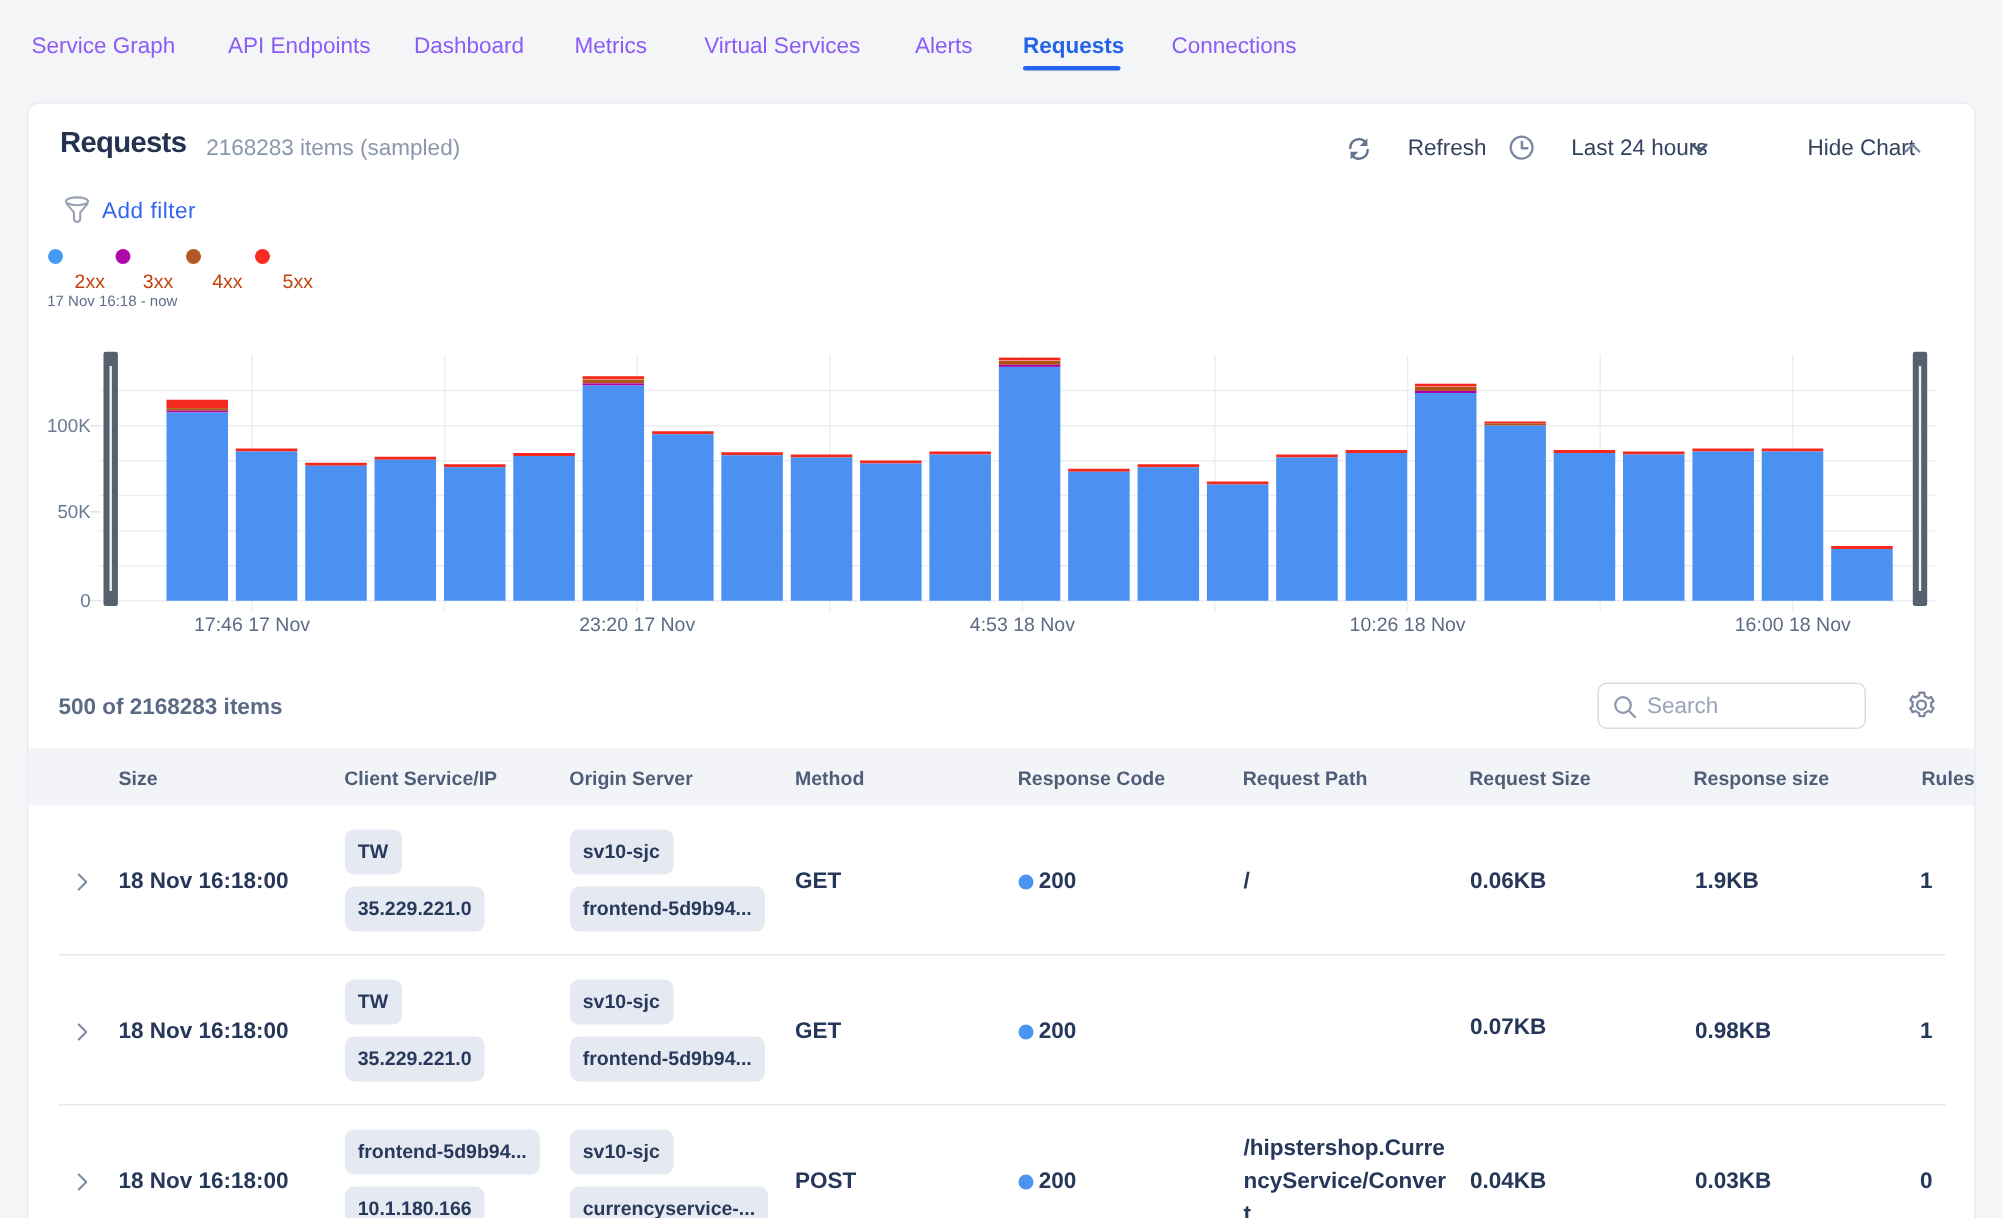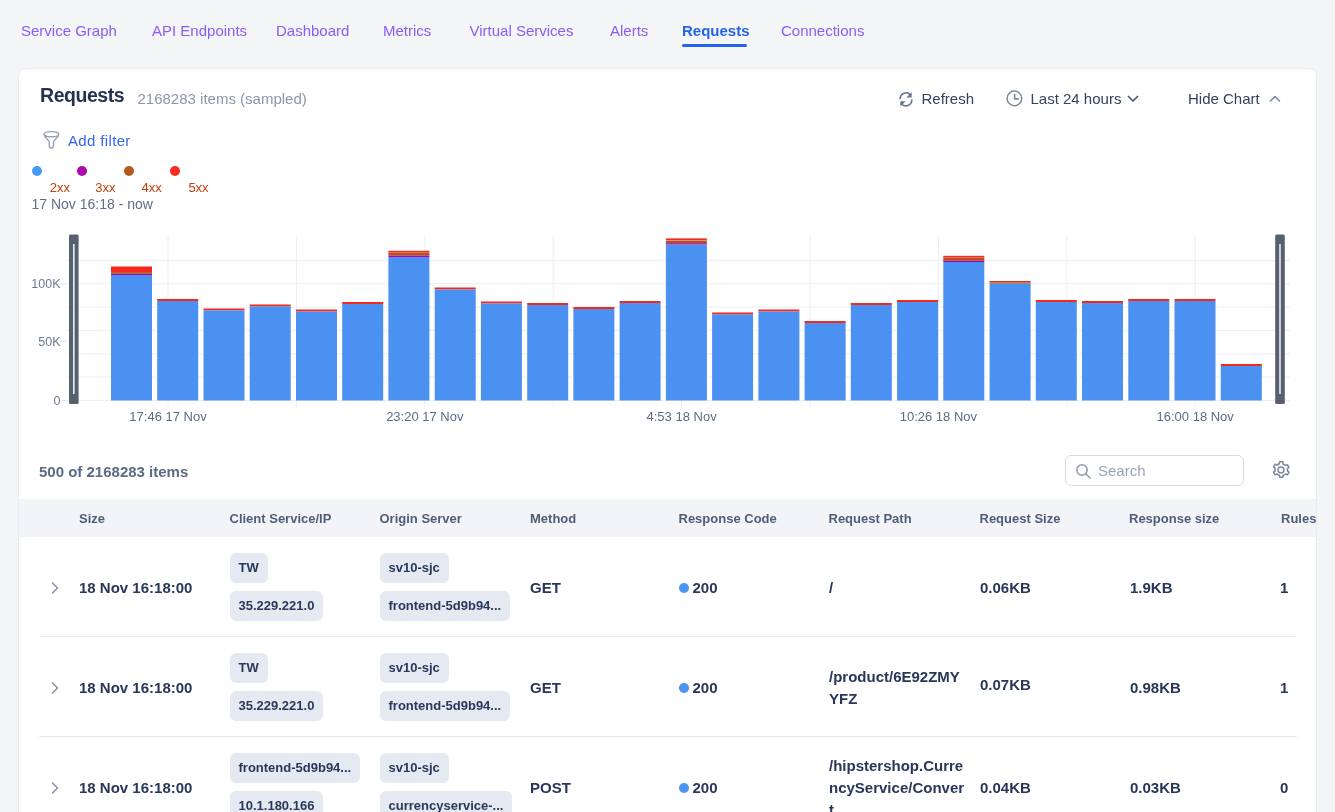--- a/index.html
+++ b/index.html
@@ -4,25 +4,25 @@
 html,body { width:1335px; height:812px; overflow:hidden; }
 body { font-family:"Liberation Sans", sans-serif; background:#F4F5F7; position:relative; }
 .nav { position:absolute; top:22px; font-size:15px; color:#8b5cf6; }
 .nav.act { color:#2563EB; font-weight:700; }
 #navline { position:absolute; left:682px; top:44px; width:64.5px; height:3px; background:#2563EB; border-radius:2px; }
 #card { position:absolute; left:18px; top:68px; width:1299px; height:900px; background:#fff;
   border:1px solid #E8EBF1; border-radius:8px; }
 .abs { position:absolute; }
 #title { left:40px; top:84px; font-size:19.5px; font-weight:700; color:#243450; letter-spacing:-0.45px; }
 #subtitle { left:137.5px; top:90px; font-size:15px; color:#8B97AC; }
-.ctl { font-size:15px; color:#32425F; font-weight:500; }
+.ctl { font-size:15px; color:#32425F; font-weight:500;margin-left:17px; }
 #addfilter { left:68px; top:132px; font-size:15px; font-weight:500; letter-spacing:0.35px; color:#3465EE; }
 .leg { font-size:13px; color:#c2410c; top:180px; }
 .dot { position:absolute; width:10px; height:10px; border-radius:50%; }
-#range { left:31.5px; top:196px; font-size:14px; color:#5F6E8A; }
+#range { left:31.5px; top:196px; font-size:10px; color:#5F6E8A; }
 #count { left:39px; top:463px; font-size:15px; color:#5B6A85;font-weight:bold; }
 #search { left:1065px; top:455px; width:179px; height:31px; border:1px solid #D8DCE5; border-radius:6px; background:#fff; }
 #search span { position:absolute; left:32px; top:6px; font-size:15px; color:#9AA4B8; }
 #thead { left:19px; top:498.5px; width:1297px; height:38px; background:#F2F4F7; overflow:hidden; }
 .th { position:absolute; top:12px; font-size:13px; font-weight:700; color:#4F5E78; white-space:nowrap; }
 .cell { position:absolute; white-space:nowrap;font-weight:bold; }
 .chev { position:absolute; }
 .t15 { font-size:15px; color:#27375A; }
 .tag { position:absolute; height:30px; line-height:30px; padding:0 9px; background:#E5E9F1;
   border-radius:6px; font-size:13px; color:#28395C; white-space:nowrap;font-weight:bold; }
@@ -211,21 +211,20 @@
         <path d="M1.5 1 L6.5 6 L1.5 11" stroke="#7E8CA0" stroke-width="1.4" fill="none" stroke-linecap="round" stroke-linejoin="round"></path>
       </svg>
       <div class="cell t15" style="left:79px;top:678.5px">18 Nov 16:18:00</div>
       <div class="tag" style="left:229.5px;top:652.5px;">TW</div>
       <div class="tag" style="left:229.5px;top:690.5px;">35.229.221.0</div>
       <div class="tag" style="left:379.5px;top:652.5px;">sv10-sjc</div>
       <div class="tag" style="left:379.5px;top:690.5px;">frontend-5d9b94...</div>
       <div class="cell t15" style="left:530px;top:678.5px">GET</div>
       <span class="dot" style="left:679px;top:683px;background:#4A95EF"></span>
       <div class="cell t15" style="left:692.5px;top:678.5px">200</div>
-      <div class="cell t15" style="left:829px;top:666px;line-height:22px">/product/6E92ZMY<br>YFZ</div>
       <div class="cell t15" style="left:980px;top:676px">0.07KB</div>
       <div class="cell t15" style="left:1130px;top:678.5px">0.98KB</div>
       <div class="cell t15" style="left:1280px;top:678.5px">1</div>
       <div class="rowline" style="top:636px"></div>
 <svg class="chev" style="left:50.5px;top:782px" width="8" height="12" viewBox="0 0 8 12">
         <path d="M1.5 1 L6.5 6 L1.5 11" stroke="#7E8CA0" stroke-width="1.4" fill="none" stroke-linecap="round" stroke-linejoin="round"></path>
       </svg>
       <div class="cell t15" style="left:79px;top:778.5px">18 Nov 16:18:00</div>
       <div class="tag" style="left:229.5px;top:752.5px;">frontend-5d9b94...</div>
       <div class="tag" style="left:229.5px;top:790.5px;">10.1.180.166</div>

